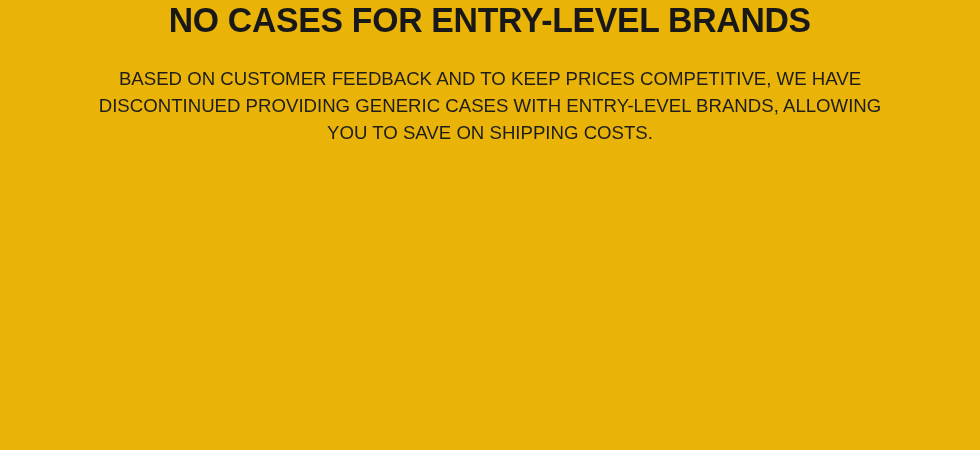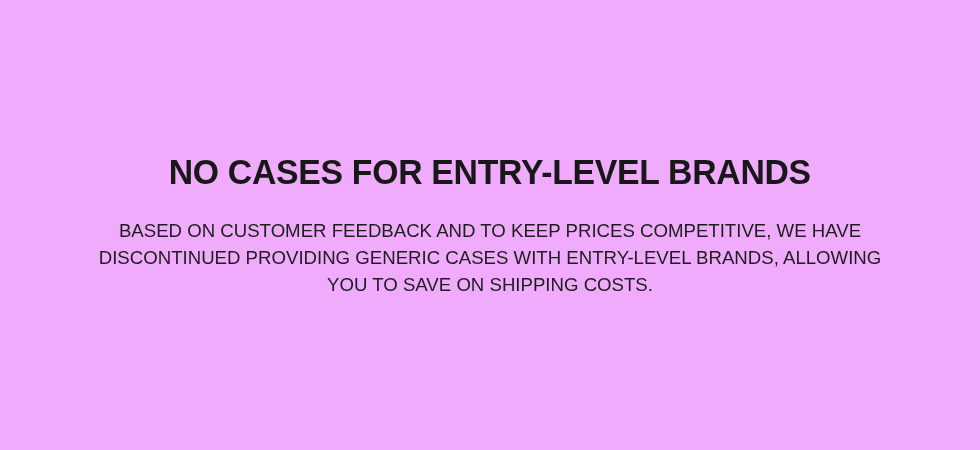--- a/index.html
+++ b/index.html
@@ -15,22 +15,21 @@
   }
 
   .announcement-section {
     width: 980px;
     height: 450px;
     box-sizing: border-box;
     display: flex;
     flex-direction: column;
     align-items: center;
     justify-content: flex-start;
-    background: #f0abfc;
-    padding-top: 152px;
+    background: #eab308;
   }
 
   .announcement-inner {
     width: 820px;
     display: flex;
     flex-direction: column;
     align-items: center;
     text-align: center;
   }
 

